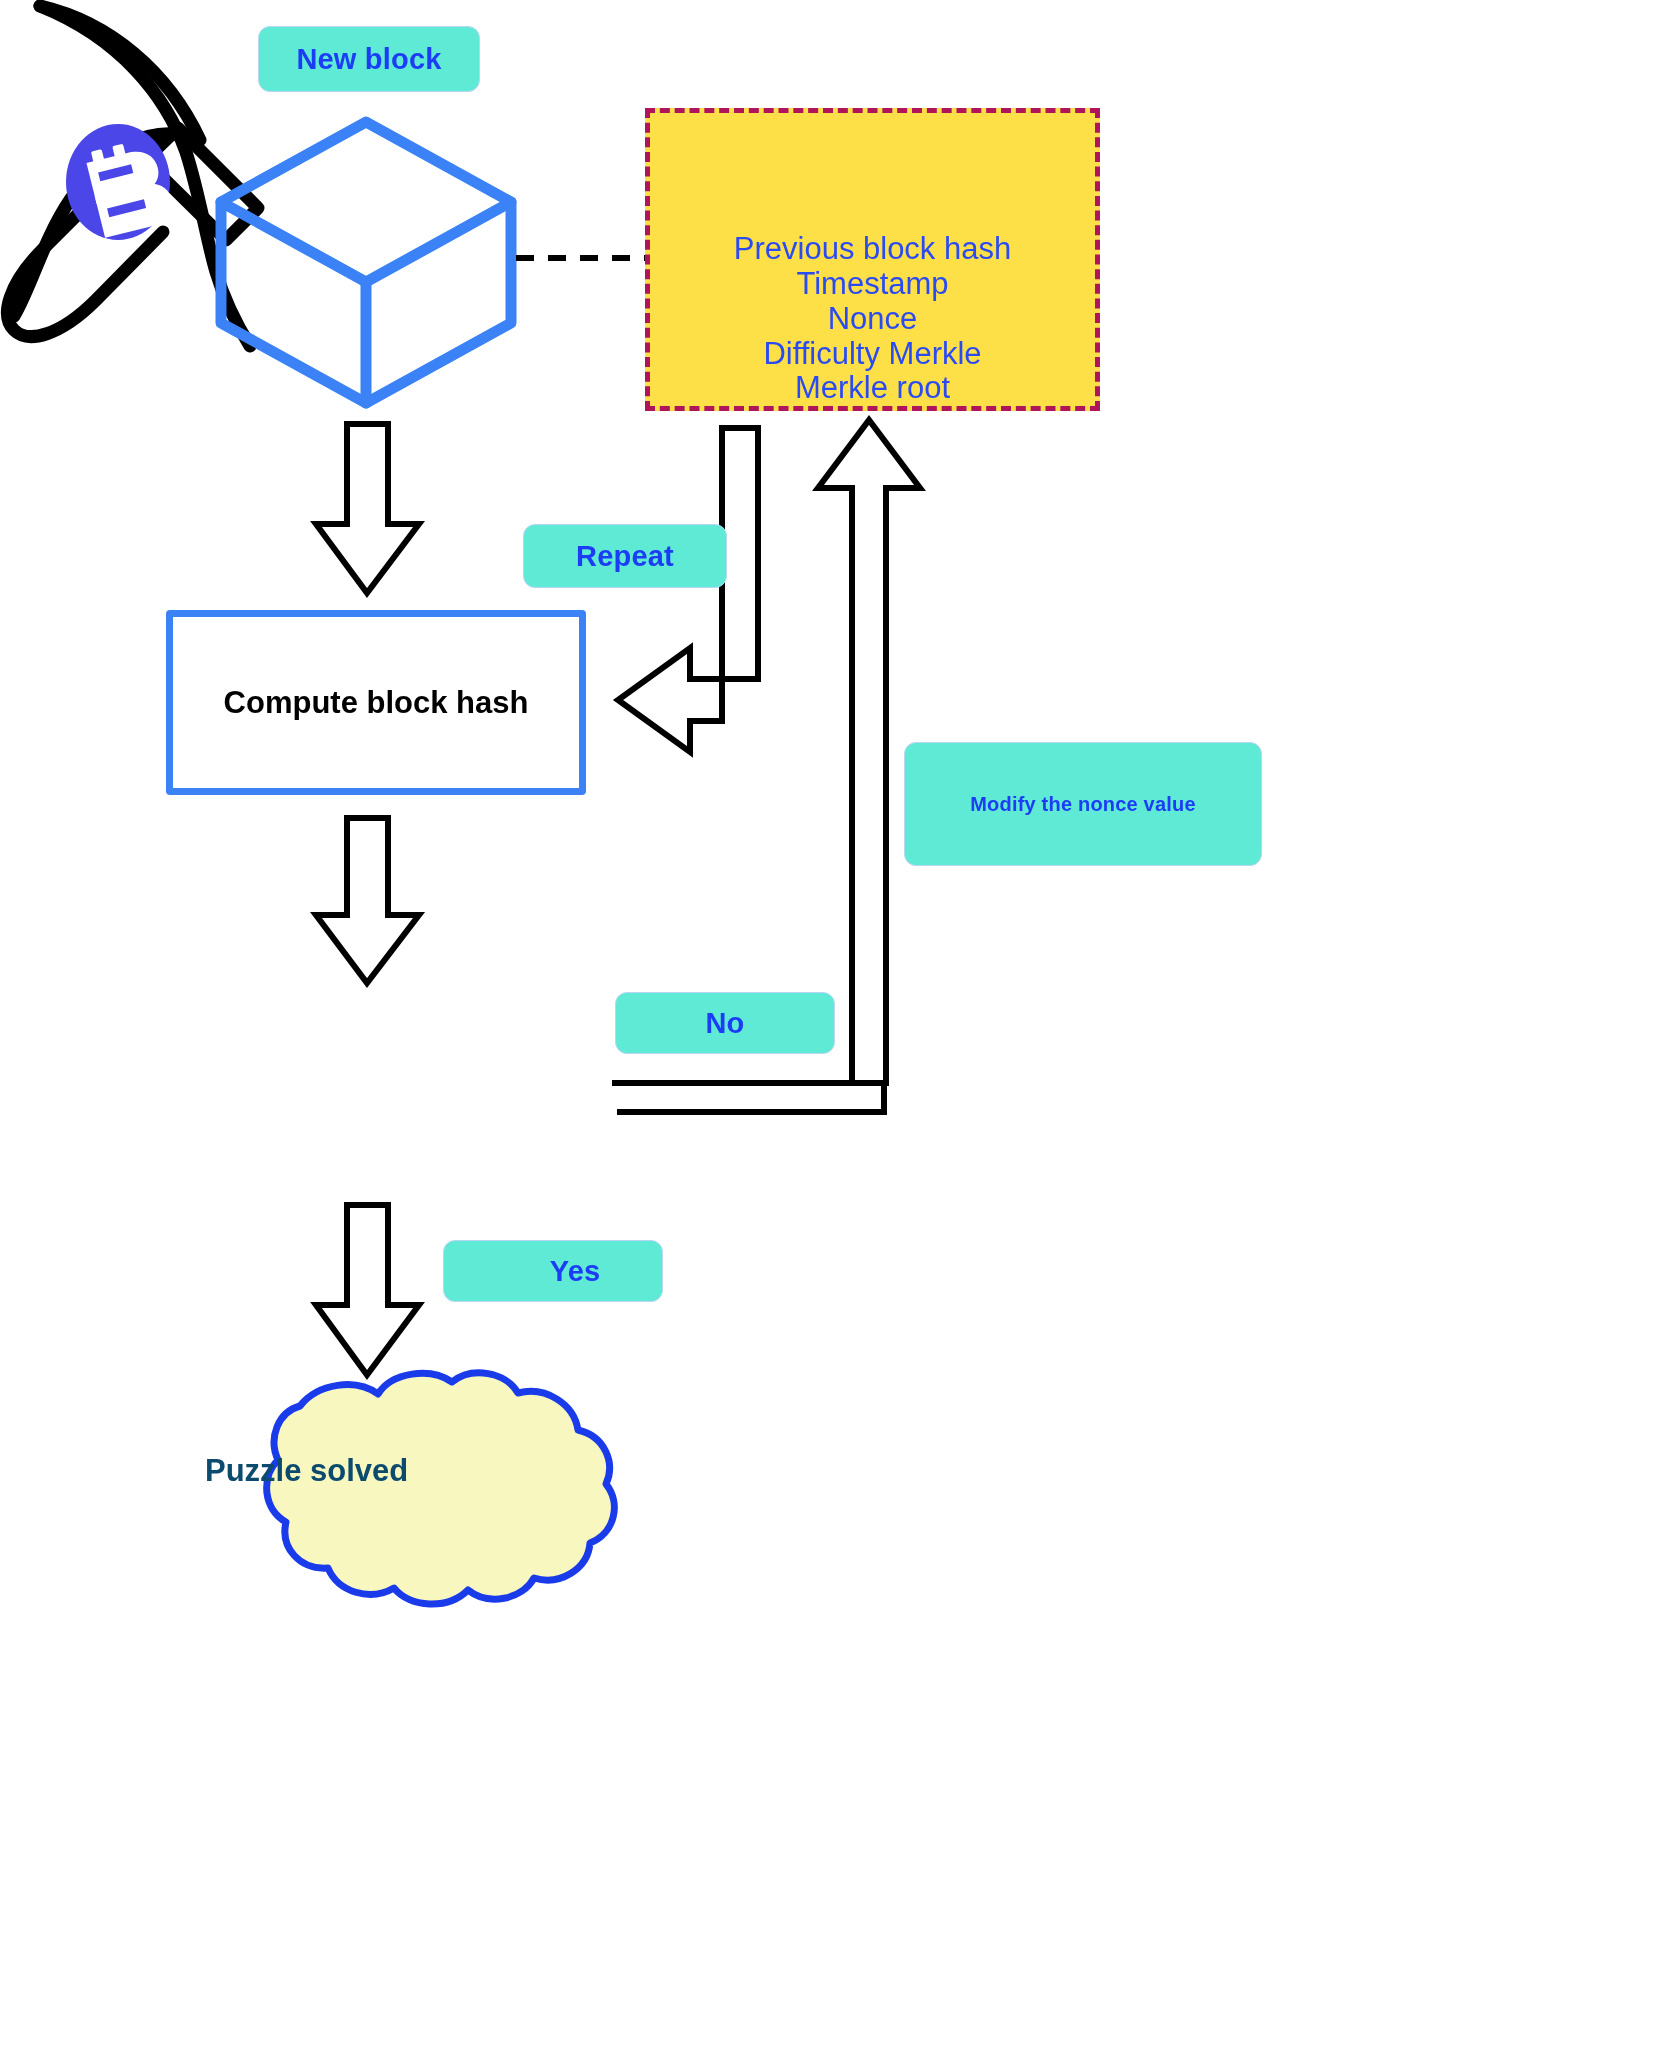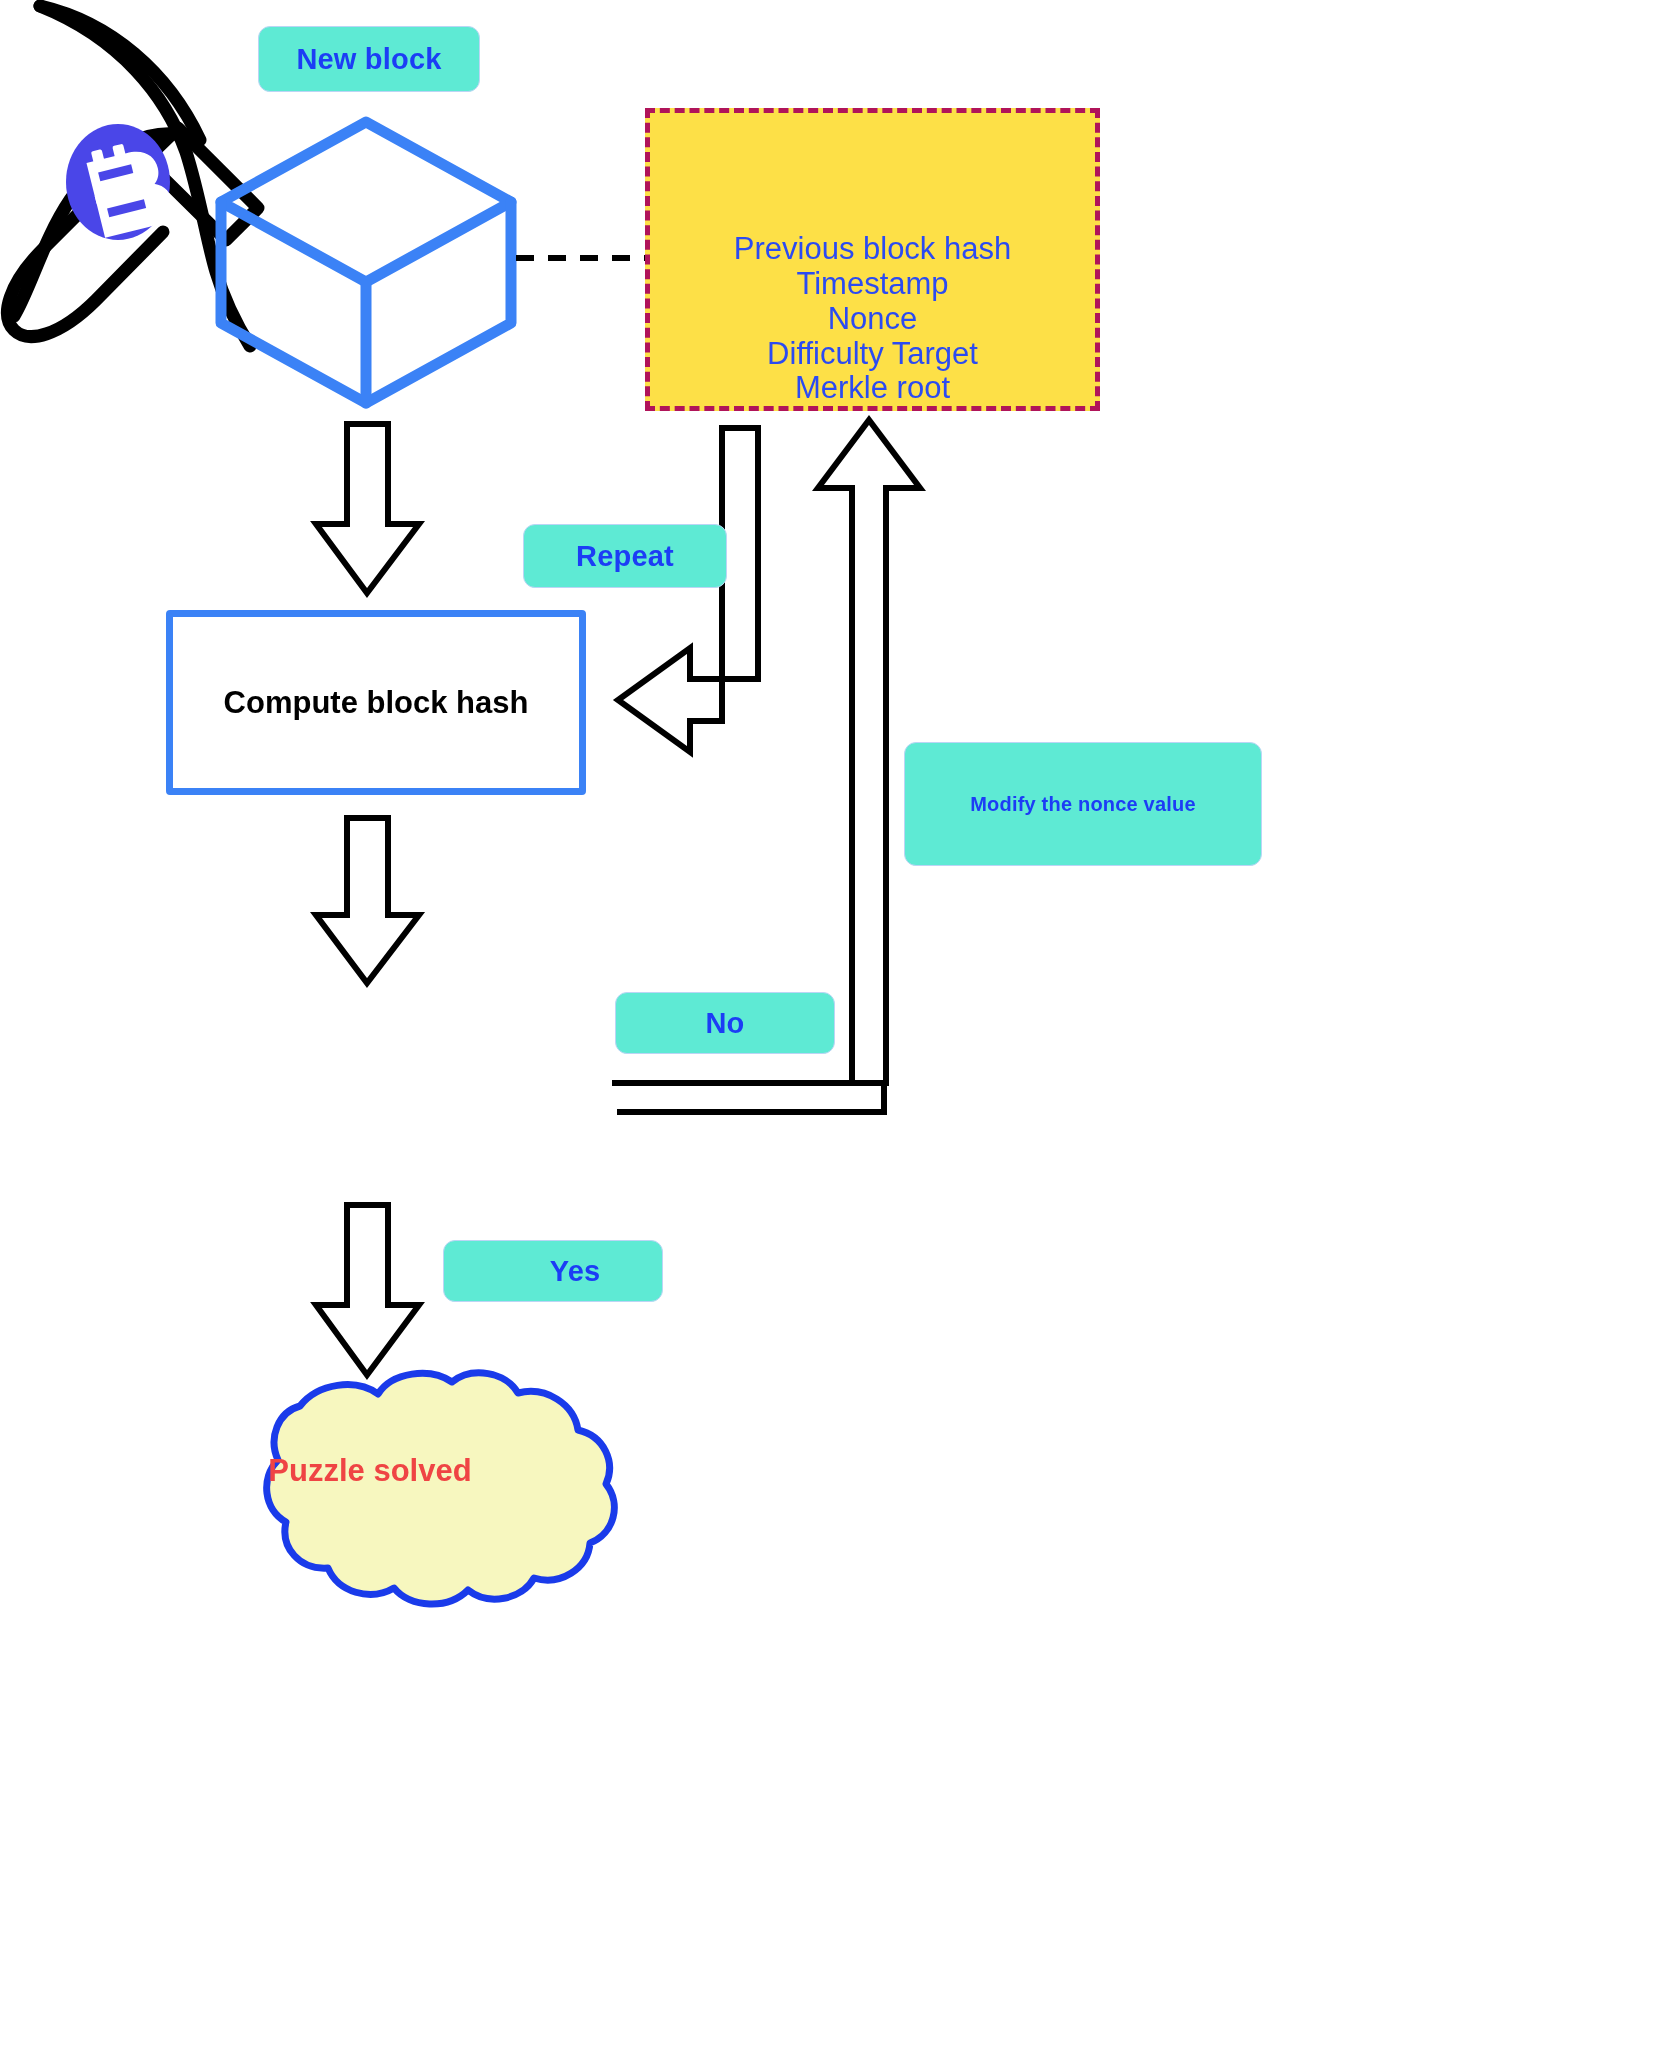--- a/index.html
+++ b/index.html
@@ -31,22 +31,22 @@
   
   .procbox{position:absolute;box-sizing:border-box;background:#fff;
       border:7px solid #3B82F6;border-radius:4px;
       display:flex;align-items:center;justify-content:center;
       color:#000;font-weight:bold;font-size:31px;text-align:center;}
   #box-compute{left:166px;top:610px;width:420px;height:185px;}
   #box-check  {left:166px;top:1002px;width:422px;height:186px;}
 
   
   #cloud-text{position:absolute;left:205px;top:1440px;width:330px;height:62px;
-      display:flex;align-items:center;justify-content:center;
-      color:#ef4444;font-weight:bold;font-size:31px;}
+      display:flex;align-items:center;justify-content:flex-start;
+      color:#0c4a6e;font-weight:bold;font-size:31px;}
 </style>
 </head>
 <body>
 
 <div class="stage">
 
   <svg class="svg-layer" viewBox="0 0 1659 2049">
 
     <g fill="none" stroke="#000" stroke-width="13" stroke-linecap="round" stroke-linejoin="round">
 
@@ -126,21 +126,21 @@
   </svg>
 
   <div class="chip" id="chip-newblock">
     <span>New block</span>
   </div>
 
   <div id="header-panel">
     <div class="hline">Previous block hash</div>
     <div class="hline">Timestamp</div>
     <div class="hline">Nonce</div>
-    <div class="hline">Difficulty Target</div>
+    <div class="hline">Difficulty Merkle</div>
     <div class="hline">Merkle root</div>
   </div>
 
   <div class="chip" id="chip-repeat">
     <span>Repeat</span>
   </div>
 
   <div class="procbox" id="box-compute">
     <span>Compute block hash</span>
   </div>

